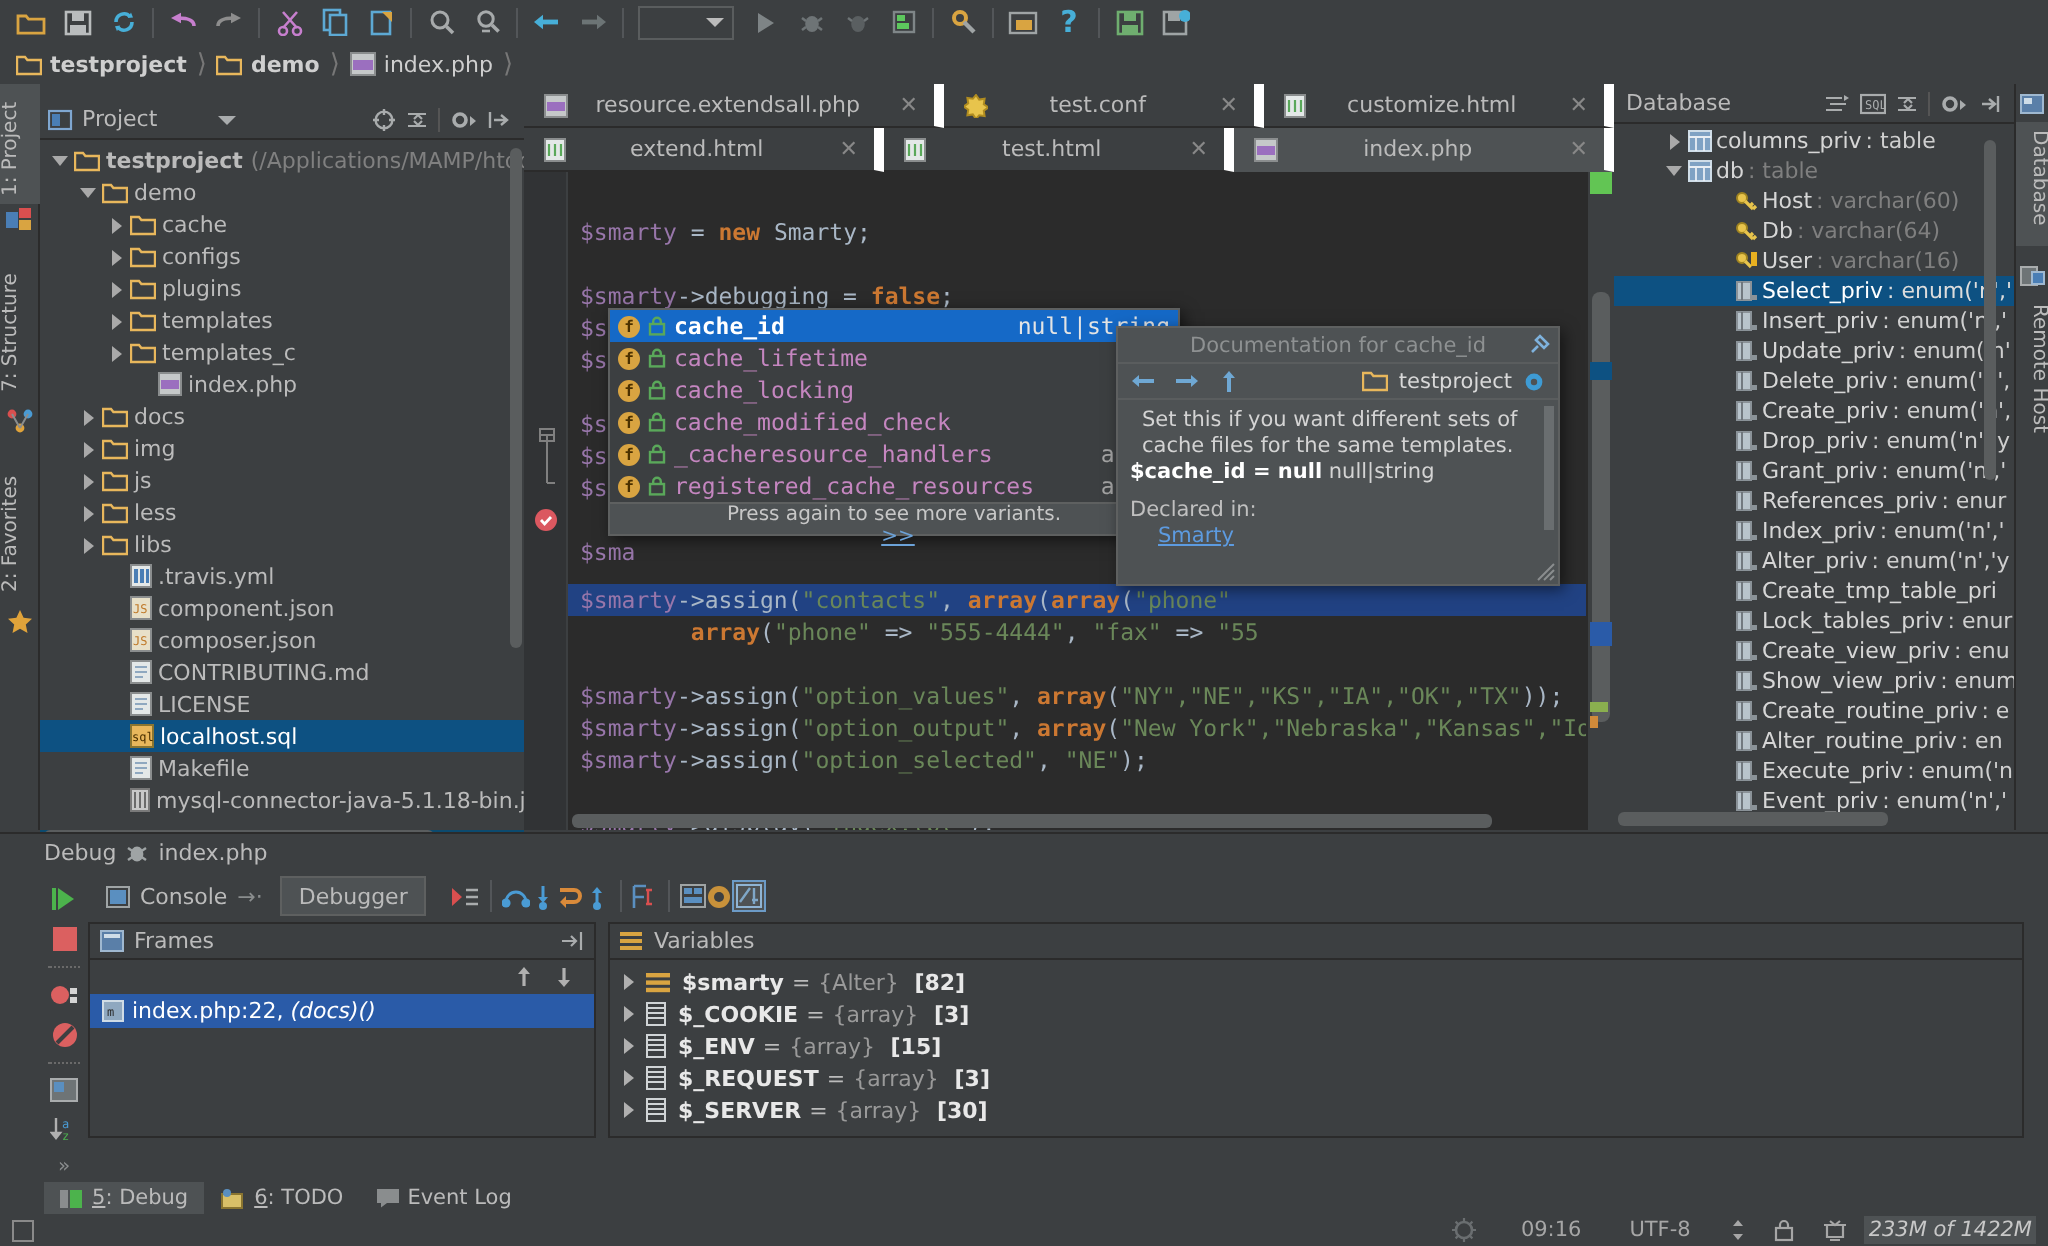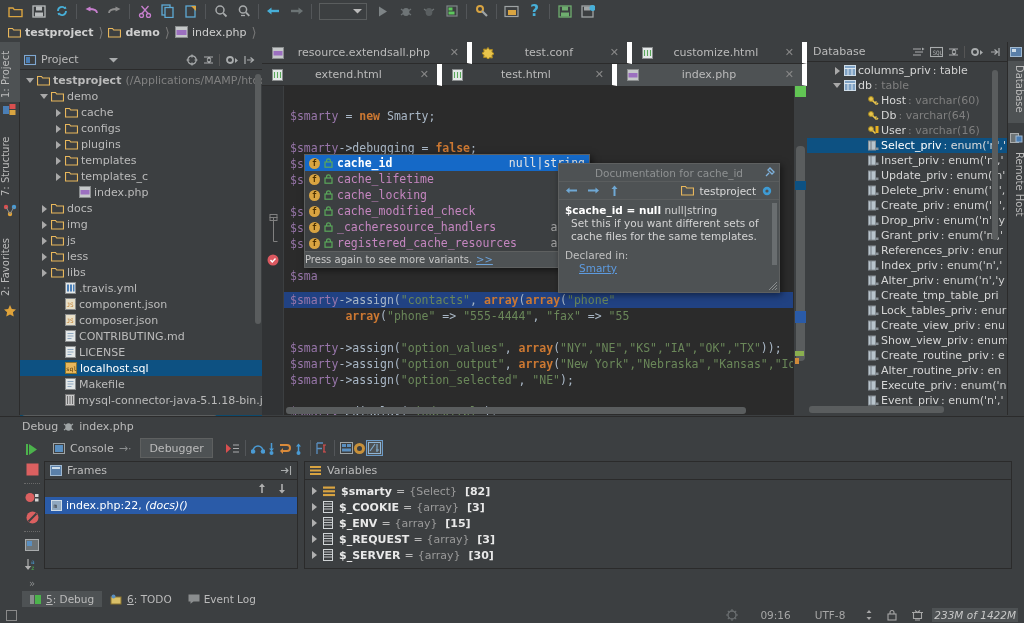--- a/index.html
+++ b/index.html
@@ -155,22 +155,22 @@
     background: #D9A441; color: #4A3000; font-size: 8px; font-weight: bold;
     display: flex; align-items: center; justify-content: center;
     flex: 0 0 11px;
   }
   .ic-lock {
     width: 10px; height: 11px; flex: 0 0 10px; margin-left: 3px;
     display: flex; align-items: center; justify-content: center;
   }
   .acfoot {
     height: 16px; background: #4E5254; border-top: 1px solid #5E6060;
-    display: flex; align-items: center; padding: 0 0;
-    font-size: 10px; color: #C7C7C7;
+    display: flex; align-items: center; padding: 0 8px;
+    font-size: 10px; color: #C7C7C7; flex-direction: column;
   }
   .acfoot a { color: #6CA2D8; margin-left: 4px; text-decoration: underline; }
   .acfoot .pi {
     margin-left: auto; width: 13px; height: 13px; background: #5F6364;
     border: 1px solid #787C7D; color: #C7C7C7; font-size: 9px;
     display: flex; align-items: center; justify-content: center;
   }
 
   
   .docpopup {
@@ -992,23 +992,23 @@
         <span style="font-size:10.5px;color:#D9D9D9">testproject</span>
         <span>
             <svg width="12" height="12">
               <circle cx="6" cy="6" r="4.2" fill="#3E9BD4"></circle>
               <circle cx="6" cy="6" r="1.6" fill="#4E5254"></circle>
             </svg>
           </span>
       </span>
     </div>
     <div class="docbody">
+      <div style="padding-left:6px">Set this if you want different sets of cache files for the same templates.</div>
       <div><b>$cache_id = null</b>
         <span>null|string</span></div>
-      <div style="padding-left:6px">Set this if you want different sets of cache files for the same templates.</div>
       <div class="decl">Declared in:</div>
       <a href="#">Smarty</a>
       <div class="doc-scroll"></div>
       <div class="doc-grip">
         <svg width="10" height="10">
             <path d="M9 1L1 9M9 4L4 9M9 7L7 9" stroke="#8A8D8E" stroke-width="1"></path>
           </svg>
       </div>
     </div>
   </div>
@@ -1558,21 +1558,21 @@
             <span class="tri"></span>
             <span style="display:flex;margin-right:2px">
               <svg width="12" height="11" style="flex:0 0 12px">
                 <rect x="0" y="0.5" width="12" height="2.2" fill="#D9A441"></rect>
                 <rect x="0" y="4.2" width="12" height="2.2" fill="#D9A441"></rect>
                 <rect x="0" y="7.9" width="12" height="2.2" fill="#D9A441"></rect>
               </svg>
             </span>
             <span class="vname">$smarty</span>
             <span class="veq"> = </span>
-            <span class="vval">{Select}</span>
+            <span class="vval">{Alter}</span>
             <span class="vcount">&nbsp;[82]</span>
           </div>
           <div class="vrow">
             <span class="tri"></span>
             <span style="display:flex;margin-right:2px">
               <svg width="10" height="12" style="flex:0 0 10px">
                 <rect x="0.5" y="0.5" width="9" height="11" fill="none" stroke="#D0D4D6" stroke-width="1"></rect>
                 <path d="M0.5 3h9M0.5 5.5h9M0.5 8h9" stroke="#D0D4D6" stroke-width="0.9"></path>
               </svg>
             </span>

